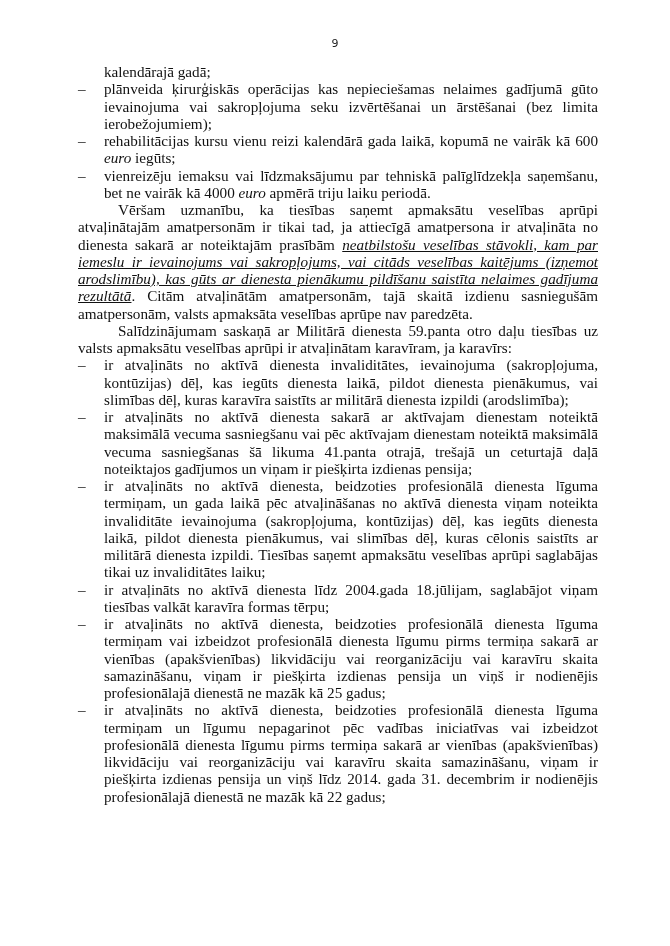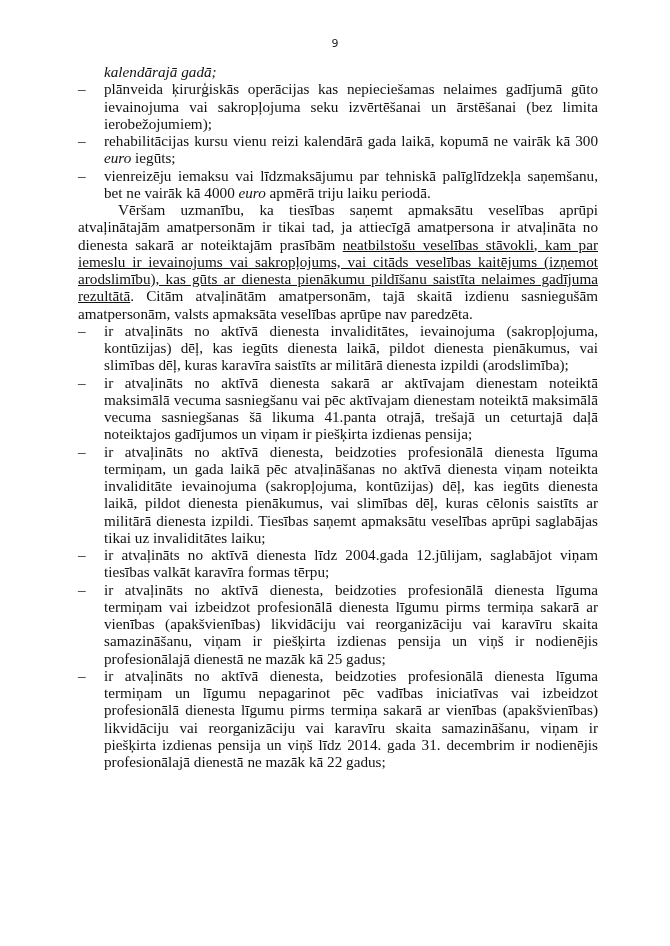--- a/index.html
+++ b/index.html
@@ -5,65 +5,66 @@
   html, body { margin: 0; padding: 0; background: #ffffff; }
   body { width: 670px; height: 946px; overflow: hidden; position: relative;
          font-family: "Liberation Serif", "DejaVu Serif", serif; color: #111; }
   .page-number { position: absolute; top: 37px; left: 0; width: 670px; text-align: center;
                  font-family: "DejaVu Sans", "Liberation Sans", sans-serif; font-size: 11px; color: #222; }
   .content { position: absolute; top: 63px; left: 78px; width: 520px;
              font-size: 15.2px; line-height: 17.25px; }
   .li { position: relative; padding-left: 26px; text-align: justify; }
   .li .dash { position: absolute; left: 0; top: 0; width: 14px; }
   .p { text-align: justify; text-indent: 40px; }
-  .cont { padding-left: 26px; text-align: justify; font-style: italic; }
-  .u { text-decoration: underline; }
+  .cont { padding-left: 26px; text-align: justify; }
+  .u { text-decoration: underline; font-style: italic; }
   i { font-style: italic; margin-top: 16px; }
 </style>
 </head>
 <body>
 
 <div class="page-number">9</div>
 
 <div class="content">
   <div class="cont">kalendārajā gadā;</div>
 
   <div class="li">
     <span class="dash">–</span>
     <span>plānveida ķirurģiskās operācijas kas nepieciešamas nelaimes gadījumā gūto ievainojuma vai sakropļojuma seku izvērtēšanai un ārstēšanai (bez limita ierobežojumiem);</span>
   </div>
   <div class="li">
     <span class="dash">–</span>
-    <span>rehabilitācijas kursu vienu reizi kalendārā gada laikā, kopumā ne vairāk kā 300 </span><i>euro</i><span> iegūts;</span>
+    <span>rehabilitācijas kursu vienu reizi kalendārā gada laikā, kopumā ne vairāk kā 600 </span><i>euro</i><span> iegūts;</span>
   </div>
   <div class="li">
     <span class="dash">–</span>
     <span>vienreizēju iemaksu vai līdzmaksājumu par tehniskā palīglīdzekļa saņemšanu, bet ne vairāk kā 4000 </span><i>euro</i><span> apmērā triju laiku periodā.</span>
   </div>
 
   <div class="p">
     <span>Vēršam uzmanību, ka tiesības saņemt apmaksātu veselības aprūpi atvaļinātajām amatpersonām ir tikai tad, ja attiecīgā amatpersona ir atvaļināta no dienesta sakarā ar noteiktajām prasībām </span><span class="u">neatbilstošu veselības stāvokli, kam par iemeslu ir ievainojums vai sakropļojums, vai citāds veselības kaitējums (izņemot arodslimību), kas gūts ar dienesta pienākumu pildīšanu saistīta nelaimes gadījuma rezultātā</span><span>. Citām atvaļinātām amatpersonām, tajā skaitā izdienu sasniegušām amatpersonām, valsts apmaksāta veselības aprūpe nav paredzēta.</span>
   </div>
 
+  <div class="p">Salīdzinājumam saskaņā ar Militārā dienesta 59.panta otro daļu tiesības uz valsts apmaksātu veselības aprūpi ir atvaļinātam karavīram, ja karavīrs:</div>
 
   <div class="li">
     <span class="dash">–</span>
     <span>ir atvaļināts no aktīvā dienesta invaliditātes, ievainojuma (sakropļojuma, kontūzijas) dēļ, kas iegūts dienesta laikā, pildot dienesta pienākumus, vai slimības dēļ, kuras karavīra saistīts ar militārā dienesta izpildi (arodslimība);</span>
   </div>
   <div class="li">
     <span class="dash">–</span>
     <span>ir atvaļināts no aktīvā dienesta sakarā ar aktīvajam dienestam noteiktā maksimālā vecuma sasniegšanu vai pēc aktīvajam dienestam noteiktā maksimālā vecuma sasniegšanas šā likuma 41.panta otrajā, trešajā un ceturtajā daļā noteiktajos gadījumos un viņam ir piešķirta izdienas pensija;</span>
   </div>
   <div class="li">
     <span class="dash">–</span>
     <span>ir atvaļināts no aktīvā dienesta, beidzoties profesionālā dienesta līguma termiņam, un gada laikā pēc atvaļināšanas no aktīvā dienesta viņam noteikta invaliditāte ievainojuma (sakropļojuma, kontūzijas) dēļ, kas iegūts dienesta laikā, pildot dienesta pienākumus, vai slimības dēļ, kuras cēlonis saistīts ar militārā dienesta izpildi. Tiesības saņemt apmaksātu veselības aprūpi saglabājas tikai uz invaliditātes laiku;</span>
   </div>
   <div class="li">
     <span class="dash">–</span>
-    <span>ir atvaļināts no aktīvā dienesta līdz 2004.gada 12.jūlijam, saglabājot viņam tiesības valkāt karavīra formas tērpu;</span>
+    <span>ir atvaļināts no aktīvā dienesta līdz 2004.gada 18.jūlijam, saglabājot viņam tiesības valkāt karavīra formas tērpu;</span>
   </div>
   <div class="li">
     <span class="dash">–</span>
     <span>ir atvaļināts no aktīvā dienesta, beidzoties profesionālā dienesta līguma termiņam vai izbeidzot profesionālā dienesta līgumu pirms termiņa sakarā ar vienības (apakšvienības) likvidāciju vai reorganizāciju vai karavīru skaita samazināšanu, viņam ir piešķirta izdienas pensija un viņš ir nodienējis profesionālajā dienestā ne mazāk kā 25 gadus;</span>
   </div>
   <div class="li">
     <span class="dash">–</span>
     <span>ir atvaļināts no aktīvā dienesta, beidzoties profesionālā dienesta līguma termiņam un līgumu nepagarinot pēc vadības iniciatīvas vai izbeidzot profesionālā dienesta līgumu pirms termiņa sakarā ar vienības (apakšvienības) likvidāciju vai reorganizāciju vai karavīru skaita samazināšanu, viņam ir piešķirta izdienas pensija un viņš līdz 2014. gada 31. decembrim ir nodienējis profesionālajā dienestā ne mazāk kā 22 gadus;</span>
   </div>
 </div>

